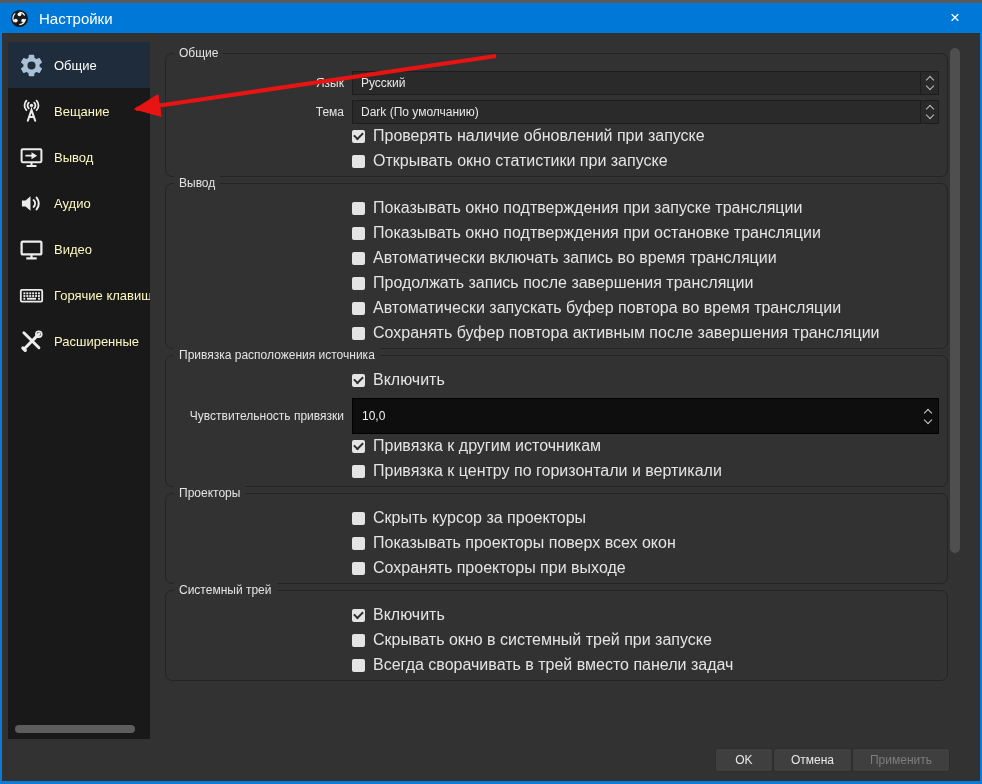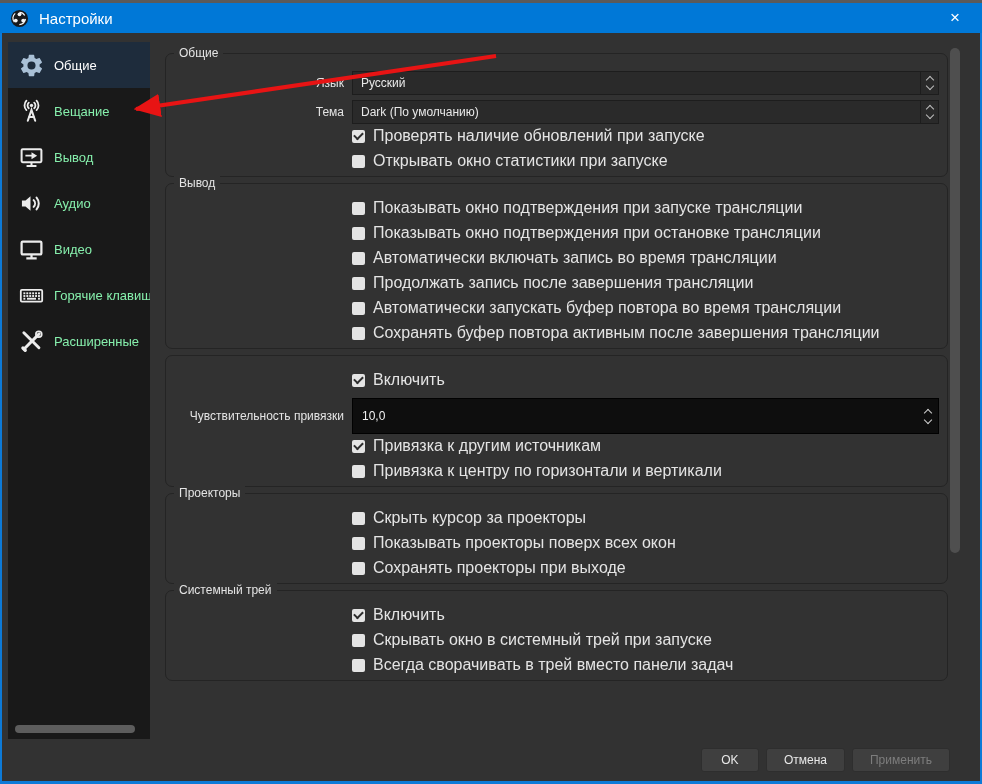--- a/index.html
+++ b/index.html
@@ -19,21 +19,21 @@
   .win-title{color:#ffffff;font-size:15px;margin-left:9px;}
   .close-btn{margin-left:auto;color:#ffffff;font-size:17px;width:34px;text-align:center;cursor:pointer;line-height:30px;}
   .body{
     position:absolute;top:33px;left:0;right:0;bottom:0;background:#323232;
     border-left:2px solid var(--frame-blue,#0d7ad7);
     border-right:2px solid var(--frame-blue,#0d7ad7);
     border-bottom:3px solid var(--frame-blue,#0d7ad7);
   }
   
   .sidebar{position:absolute;left:6px;top:9px;width:142px;height:697px;background:#191919;overflow:hidden;}
-  .side-item{height:46px;display:flex;align-items:center;padding-left:9px;color:#86efac;font-size:13px;cursor:pointer;white-space:nowrap;overflow:hidden;}
+  .side-item{height:46px;display:flex;align-items:center;padding-left:9px;color:#fef9c3;font-size:13px;cursor:pointer;white-space:nowrap;overflow:hidden;}
   .side-item.selected{background:var(--sidebar-selected,#1e2c3c);color:#fff;}
   .side-icon{width:28px;height:28px;margin-right:9px;flex:none;color:#ececec;display:flex;align-items:center;justify-content:center;}
   .side-item.selected .side-icon{color:#a9c0d6;}
   .side-icon svg{width:27px;height:27px;display:block;}
   .sidebar-hscroll{position:absolute;left:7px;bottom:6px;width:120px;height:8px;border-radius:4px;background:#5d5d5d;cursor:pointer;}
   
   .content{position:absolute;left:163px;top:7px;width:783px;height:706px;overflow:hidden;padding-top:13px;}
   .groupbox{position:relative;border:1px solid #242424;border-radius:7px;margin:0 0 6px 0;padding:17px 8px 8px 8px;}
   .gb-title{position:absolute;top:-8px;left:8px;background:#323232;padding:0 5px;font-size:12px;color:#e4e4e4;line-height:15px;white-space:nowrap;}
   .row{display:flex;align-items:center;}
@@ -55,21 +55,21 @@
   }
   .cb-label{margin-left:8px;font-size:16px;color:#e4e4e4;white-space:nowrap;}
   .spinbox{flex:1;height:36px;background:#0e0e0e;border:1px solid #010101;display:flex;align-items:center;min-width:0;}
   .spin-value{flex:1;padding-left:9px;font-size:12px;color:#f2f2f2;}
   .spin-arrows{width:18px;display:flex;flex-direction:column;align-items:center;gap:5px;margin-right:1px;flex:none;}
   .spin-arrows .chev{border-color:#cfcfcf;cursor:pointer;}
   
   .vscroll{position:absolute;top:13px;right:20px;width:10px;height:695px;}
   .vhandle{position:absolute;top:2px;left:0;width:10px;height:505px;border-radius:5px;background:#4f4f4f;cursor:pointer;}
   
-  .footer{position:absolute;top:715px;right:30px;display:flex;gap:7px;align-items:center;}
+  .footer{position:absolute;top:715px;right:30px;display:flex;gap:0;align-items:center;}
   .btn{height:24px;padding:0 17px;background:#3f3f3f;border:1px solid #2e2e2e;border-radius:3px;color:#e8e8e8;font-size:12px;font-family:inherit;cursor:pointer;min-width:58px;}
   .btn.disabled{color:#7d7d7d;}
   
   .arrow-overlay{position:absolute;left:0;top:0;width:982px;height:784px;pointer-events:none;z-index:40;}
   .arrow-line{stroke:var(--arrow-red,#e81414);}
   .arrow-head{fill:var(--arrow-red,#e81414);}
 </style>
 </head>
 <body>
 
@@ -255,20 +255,21 @@
             </div>
           </div>
           <div class="row row-check">
             <div class="checkbox">
               <span class="cb-box"></span>
               <span class="cb-label">Сохранять буфер повтора активным после завершения трансляции</span>
             </div>
           </div>
         </div>
         <div class="groupbox">
+          <div class="gb-title">Привязка расположения источника</div>
           <div class="row row-check">
             <div class="checkbox checked">
               <span class="cb-box"></span>
               <span class="cb-label">Включить</span>
             </div>
           </div>
           <div class="row row-combo">
             <div class="label-col">Чувствительность привязки</div>
             <div class="spinbox">
               <span class="spin-value">10,0</span>

